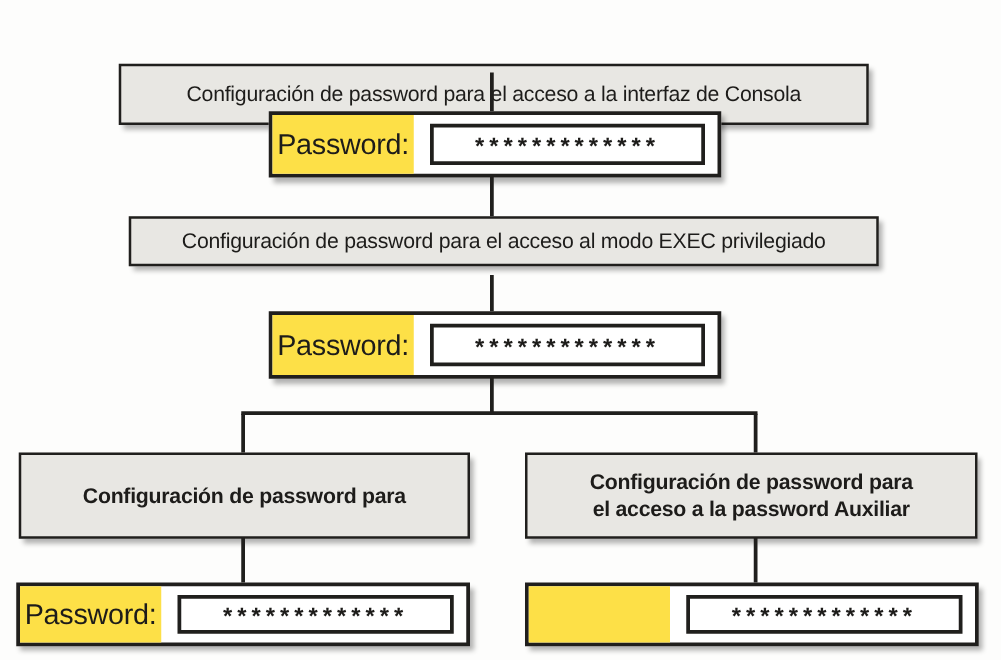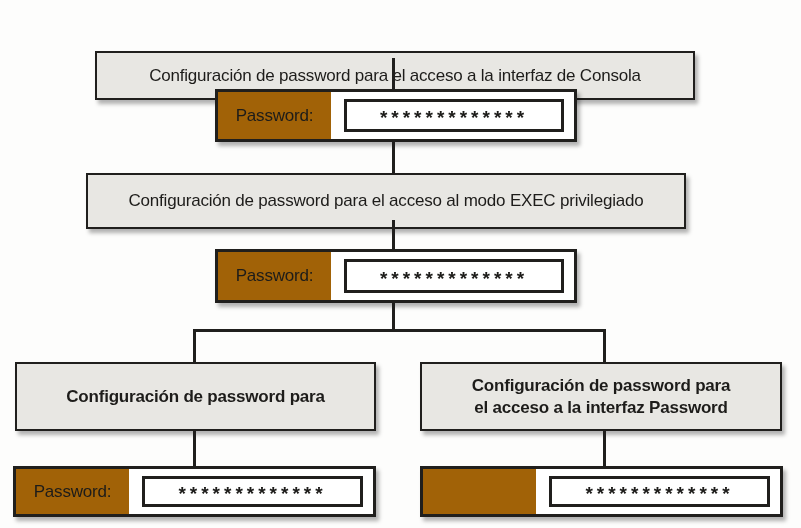--- a/index.html
+++ b/index.html
@@ -32,25 +32,25 @@
   .pwbox {
     position: absolute;
     background: #ffffff;
     border: 3px solid #201f1d;
     box-shadow: 3px 4px 4px rgba(0,0,0,0.30);
     display: flex;
     align-items: stretch;
   }
   .pwlabel {
     flex: 0 0 113px;
-    background: #a16207;
+    background: #fde047;
     display: flex;
     align-items: center;
     justify-content: center;
-    font-size: 17px;
+    font-size: 23px;
     letter-spacing: -0.2px;
   }
   .pwfield-wrap {
     flex: 1;
     display: flex;
     padding: 7px 10px 7px 13px;
   }
   .pwfield {
     flex: 1;
     border: 3px solid #201f1d;
@@ -61,21 +61,21 @@
     font-weight: bold;
     font-size: 19px;
     letter-spacing: 4px;
     padding-top: 5px;
     overflow: hidden;
     white-space: nowrap;
   }
   
   #node-console { left: 95px;  top: 10px;  width: 600px; height: 49px; margin-top: 41px; }
   #pw-console   { left: 215px; top: 89px;  width: 362px; height: 53px; }
-  #node-exec    { left: 86px;  top: 173px; width: 600px; height: 56px; }
+  #node-exec    { left: 103px;  top: 173px; width: 600px; height: 40px; }
   #pw-exec      { left: 215px; top: 249px; width: 362px; height: 54px; }
   #node-telnet  { left: 15px;  top: 362px; width: 361px; height: 69px; }
   #node-aux     { left: 420px; top: 362px; width: 362px; height: 69px; }
   #pw-telnet    { left: 13px;  top: 466px; width: 363px; height: 51px; }
   #pw-aux       { left: 420px; top: 466px; width: 363px; height: 51px; }
   #conn-a  { left: 392px; top: 58px;  width: 3px;   height: 32px; }
   #conn-b  { left: 392px; top: 141px; width: 3px;   height: 33px; }
   #conn-c  { left: 392px; top: 220px; width: 3px;   height: 30px; }
   #conn-d  { left: 392px; top: 302px; width: 3px;   height: 30px; }
   #conn-h1 { left: 193px; top: 329px; width: 413px; height: 3px;  }
@@ -117,21 +117,21 @@
   <div class="conn" id="conn-h1"></div>
   <div class="conn" id="conn-e"></div>
   <div class="conn" id="conn-f"></div>
 
   <div class="node" id="node-telnet">
     <span>Configuración de password para</span>
   </div>
 
   <div class="node" id="node-aux">
     <span>Configuración de password para</span>
-    <span>el acceso a la interfaz Password</span>
+    <span>el acceso a la password Auxiliar</span>
   </div>
 
   <div class="conn" id="conn-g"></div>
   <div class="conn" id="conn-i"></div>
 
   <div class="pwbox" id="pw-telnet">
     <div class="pwlabel">Password:</div>
     <div class="pwfield-wrap">
       <div class="pwfield">*************</div>
     </div>

